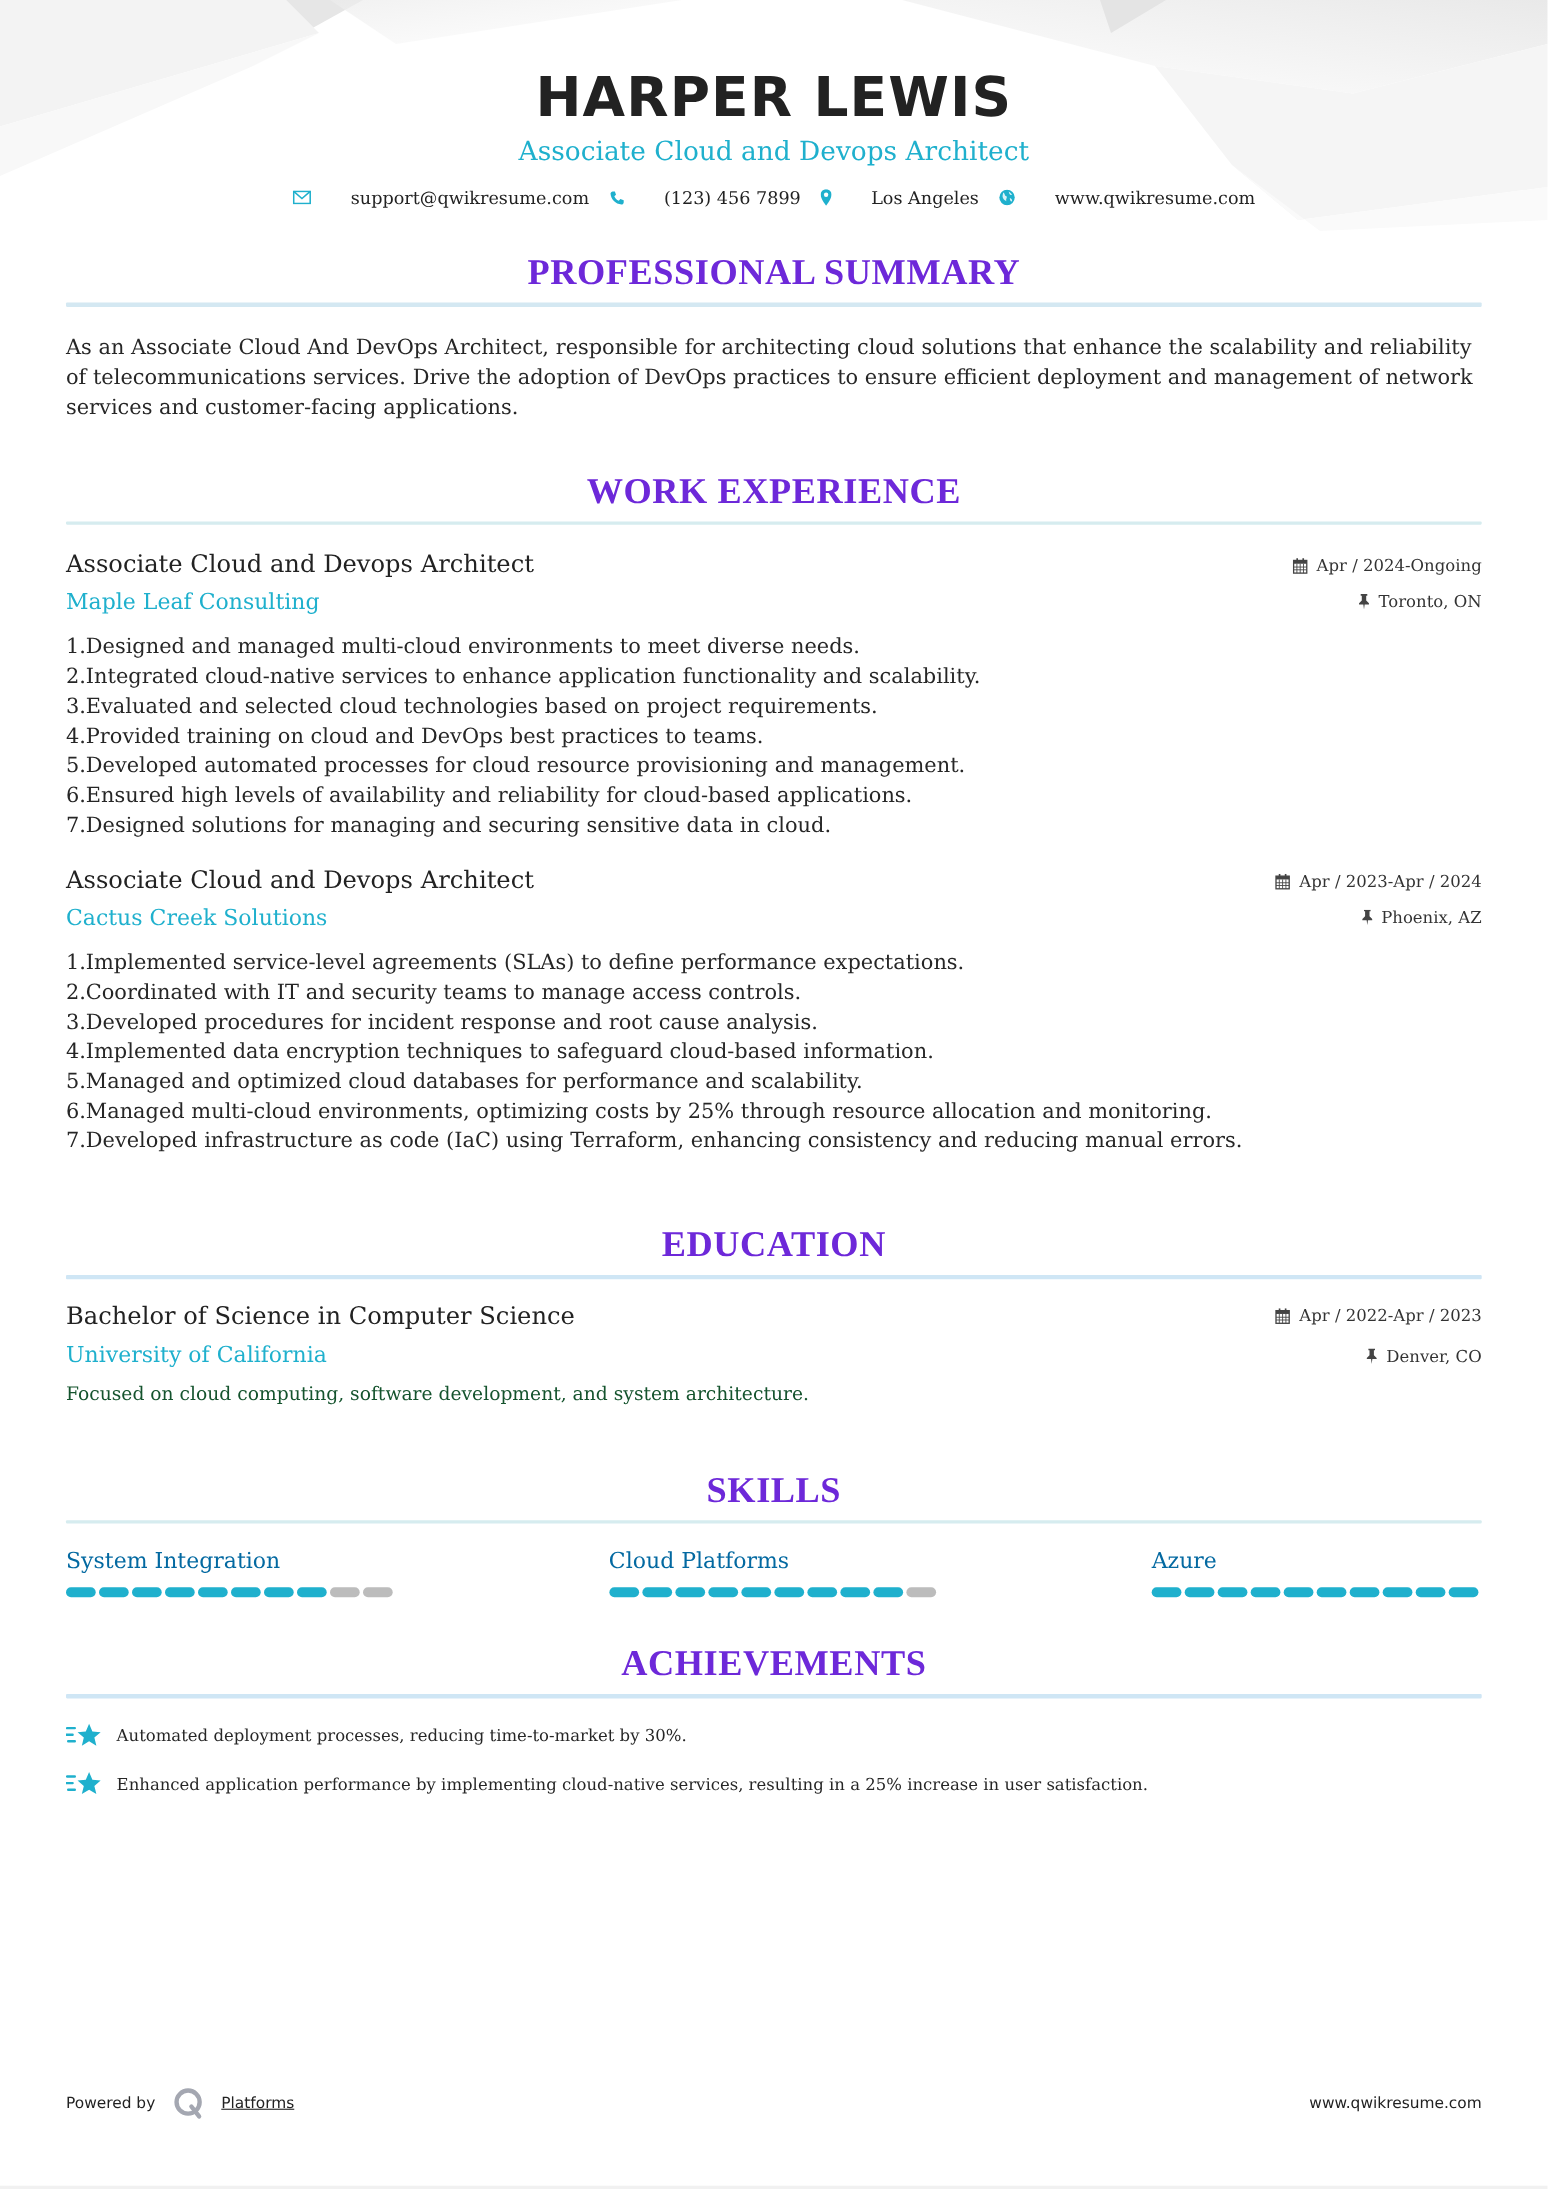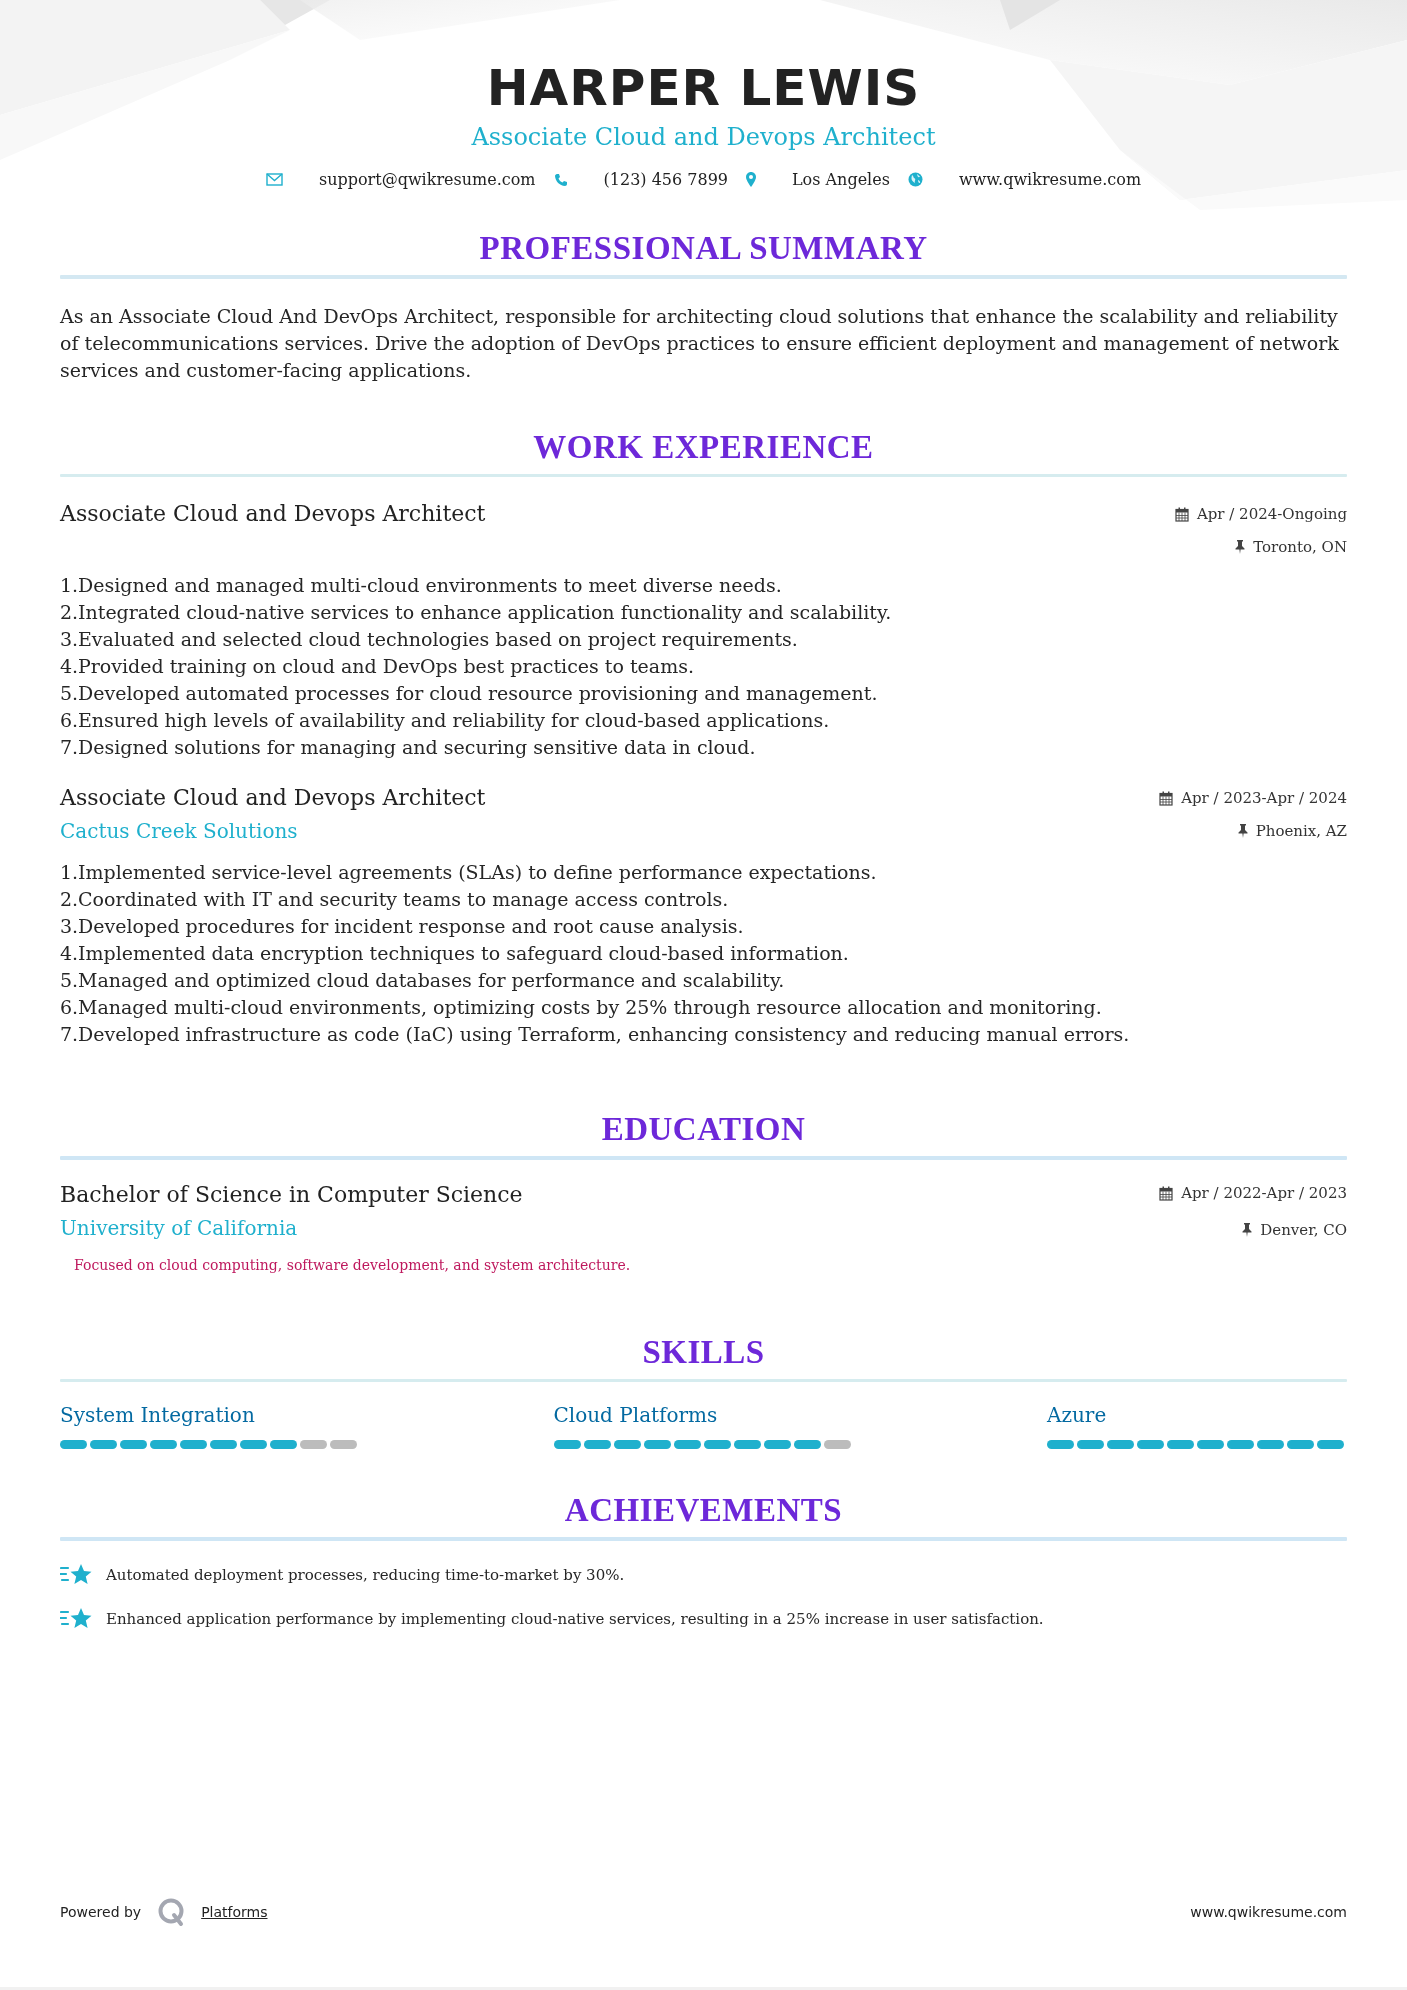--- a/index.html
+++ b/index.html
@@ -51,21 +51,21 @@
     .entry-org { font-size: 20px; color: #1fb0cd; line-height: 28px; margin-top: 4px; }
     .meta { text-align: right; font-size: 15px; color: #333; }
     .meta-row { display: flex; justify-content: flex-end; align-items: center; line-height: 22px; }
     .meta-row .ic { margin-right: 8px; display: inline-flex; }
     .meta-row + .meta-row { margin-top: 11px; }
 
     .bullets { list-style: none; margin-top: 14px; }
     .bullets li { font-size: 19px; line-height: 27px; color: #262626; display: flex; }
     .bullets li .num { width: 18px; flex: none; }
 
-    .edu-desc { font-size: 14px; line-height: 27px; color: #be185d; margin-top: 10px; margin-left: 14px; }
+    .edu-desc { font-size: 17px; line-height: 27px; color: #14532d; margin-top: 10px; }
 
     
     .skills { display: flex; justify-content: space-between; margin-top: 20px; }
     .skill { width: 300px; }
     .skill-name { font-size: 20px; line-height: 26px; color: #0369a1; }
     .skill-bar { display: flex; gap: 3px; margin-top: 12px; }
     .seg { width: 27px; height: 9px; border-radius: 5px; background: #bcbcbc; }
     .seg.on { background: #1fb0cd; }
 
     
@@ -161,20 +161,21 @@
   </section>
 
   <section class="section" style="margin-top:48px;">
     <h2 class="sec-title">WORK EXPERIENCE</h2>
     <div class="sec-rule" style="height:3px;background:#d6ecef;"></div>
 
     <div class="entry" style="margin-top:22px;">
       <div class="entry-head">
         <div>
           <div class="entry-title">Associate Cloud and Devops Architect</div>
+          <div class="entry-org">Maple Leaf Consulting</div>
         </div>
         <div class="meta" style="padding-top:4px;">
           <div class="meta-row">
             <span class="ic">
               <svg width="14" height="15" viewBox="0 0 14 15">
                   <rect x="1" y="2.5" width="12" height="11.5" fill="none" stroke="#444" stroke-width="1.2"></rect>
                   <rect x="1" y="2.5" width="12" height="3" fill="#444"></rect>
                   <rect x="3.5" y="0.5" width="1.5" height="3" fill="#444"></rect>
                   <rect x="9" y="0.5" width="1.5" height="3" fill="#444"></rect>
                   <path d="M1 8.5 H13 M1 11 H13 M4 5.5 V14 M7 5.5 V14 M10 5.5 V14" stroke="#444" stroke-width="0.8"></path>

